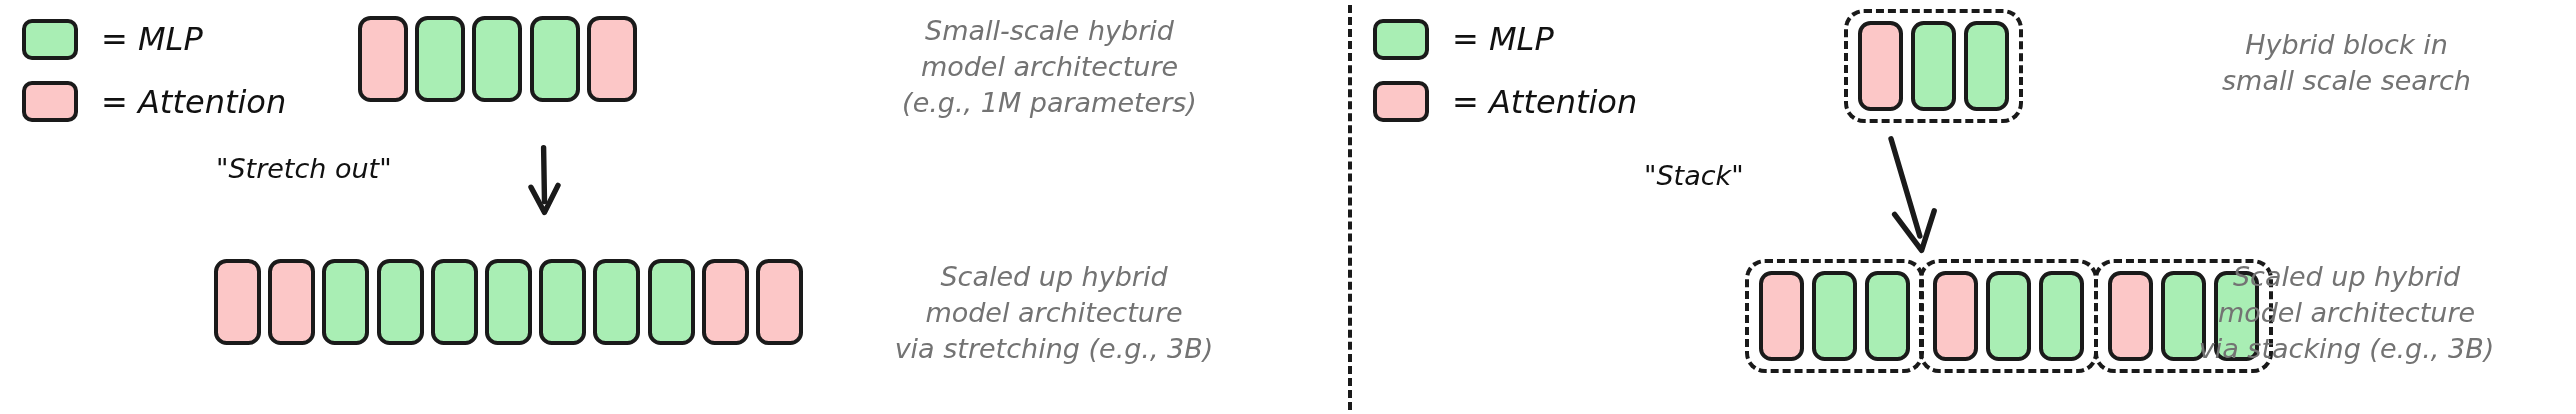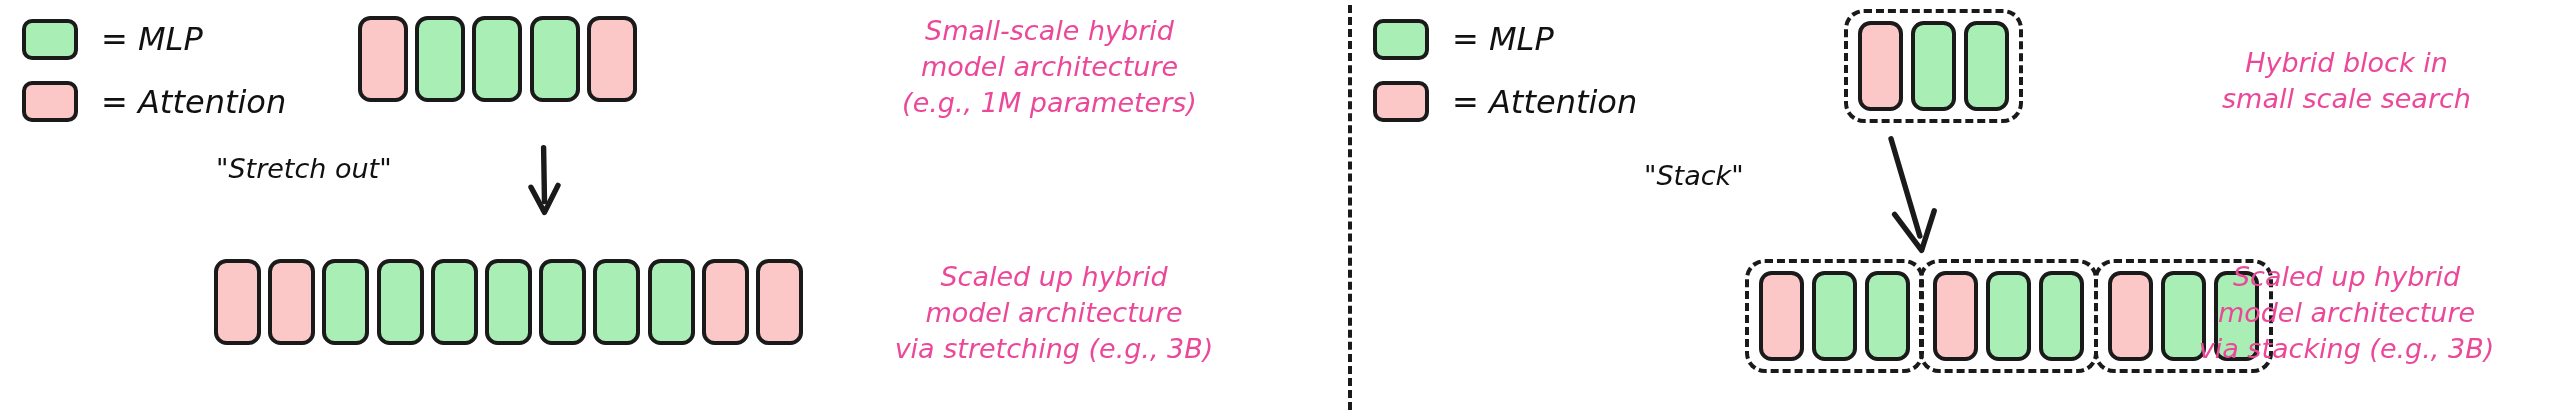--- a/index.html
+++ b/index.html
@@ -53,21 +53,21 @@
 
   
   .arrow-wrap{position:absolute;}
   .arrow-label{
     position:absolute;font-size:27px;color:#111;white-space:nowrap;
     font-family:"DejaVu Sans", sans-serif;font-style:italic;
   }
 
   
   .textblock{
-    position:absolute;text-align:center;color:#ec4899;
+    position:absolute;text-align:center;color:#737373;
     font-size:27px;line-height:36px;white-space:pre-line;
     font-family:"DejaVu Sans", sans-serif;font-style:italic;
   }
 
   
   .group{
     position:absolute;
     border:4.5px dashed #1a1a1a;border-radius:20px;box-sizing:border-box;
     display:flex;align-items:center;justify-content:center;gap:8px;
     padding:8px 10px;
@@ -167,19 +167,19 @@
       <div class="block b-attn"></div>
       <div class="block b-mlp"></div>
       <div class="block b-mlp"></div>
     </div>
   <div class="group" id="grp-b3" style="left:743px;top:259px;">
       <div class="block b-attn"></div>
       <div class="block b-mlp"></div>
       <div class="block b-mlp"></div>
     </div>
 
-  <div class="textblock" style="left:793px;top:45px;width:405px;text-align:center;">Hybrid block in
+  <div class="textblock" style="left:793px;top:27px;width:405px;text-align:center;">Hybrid block in
 small scale search</div>
   <div class="textblock" style="left:775px;top:259px;width:441px;">Scaled up hybrid
 model architecture
 via stacking (e.g., 3B)</div>
 </div>
 
 
 </body></html>

